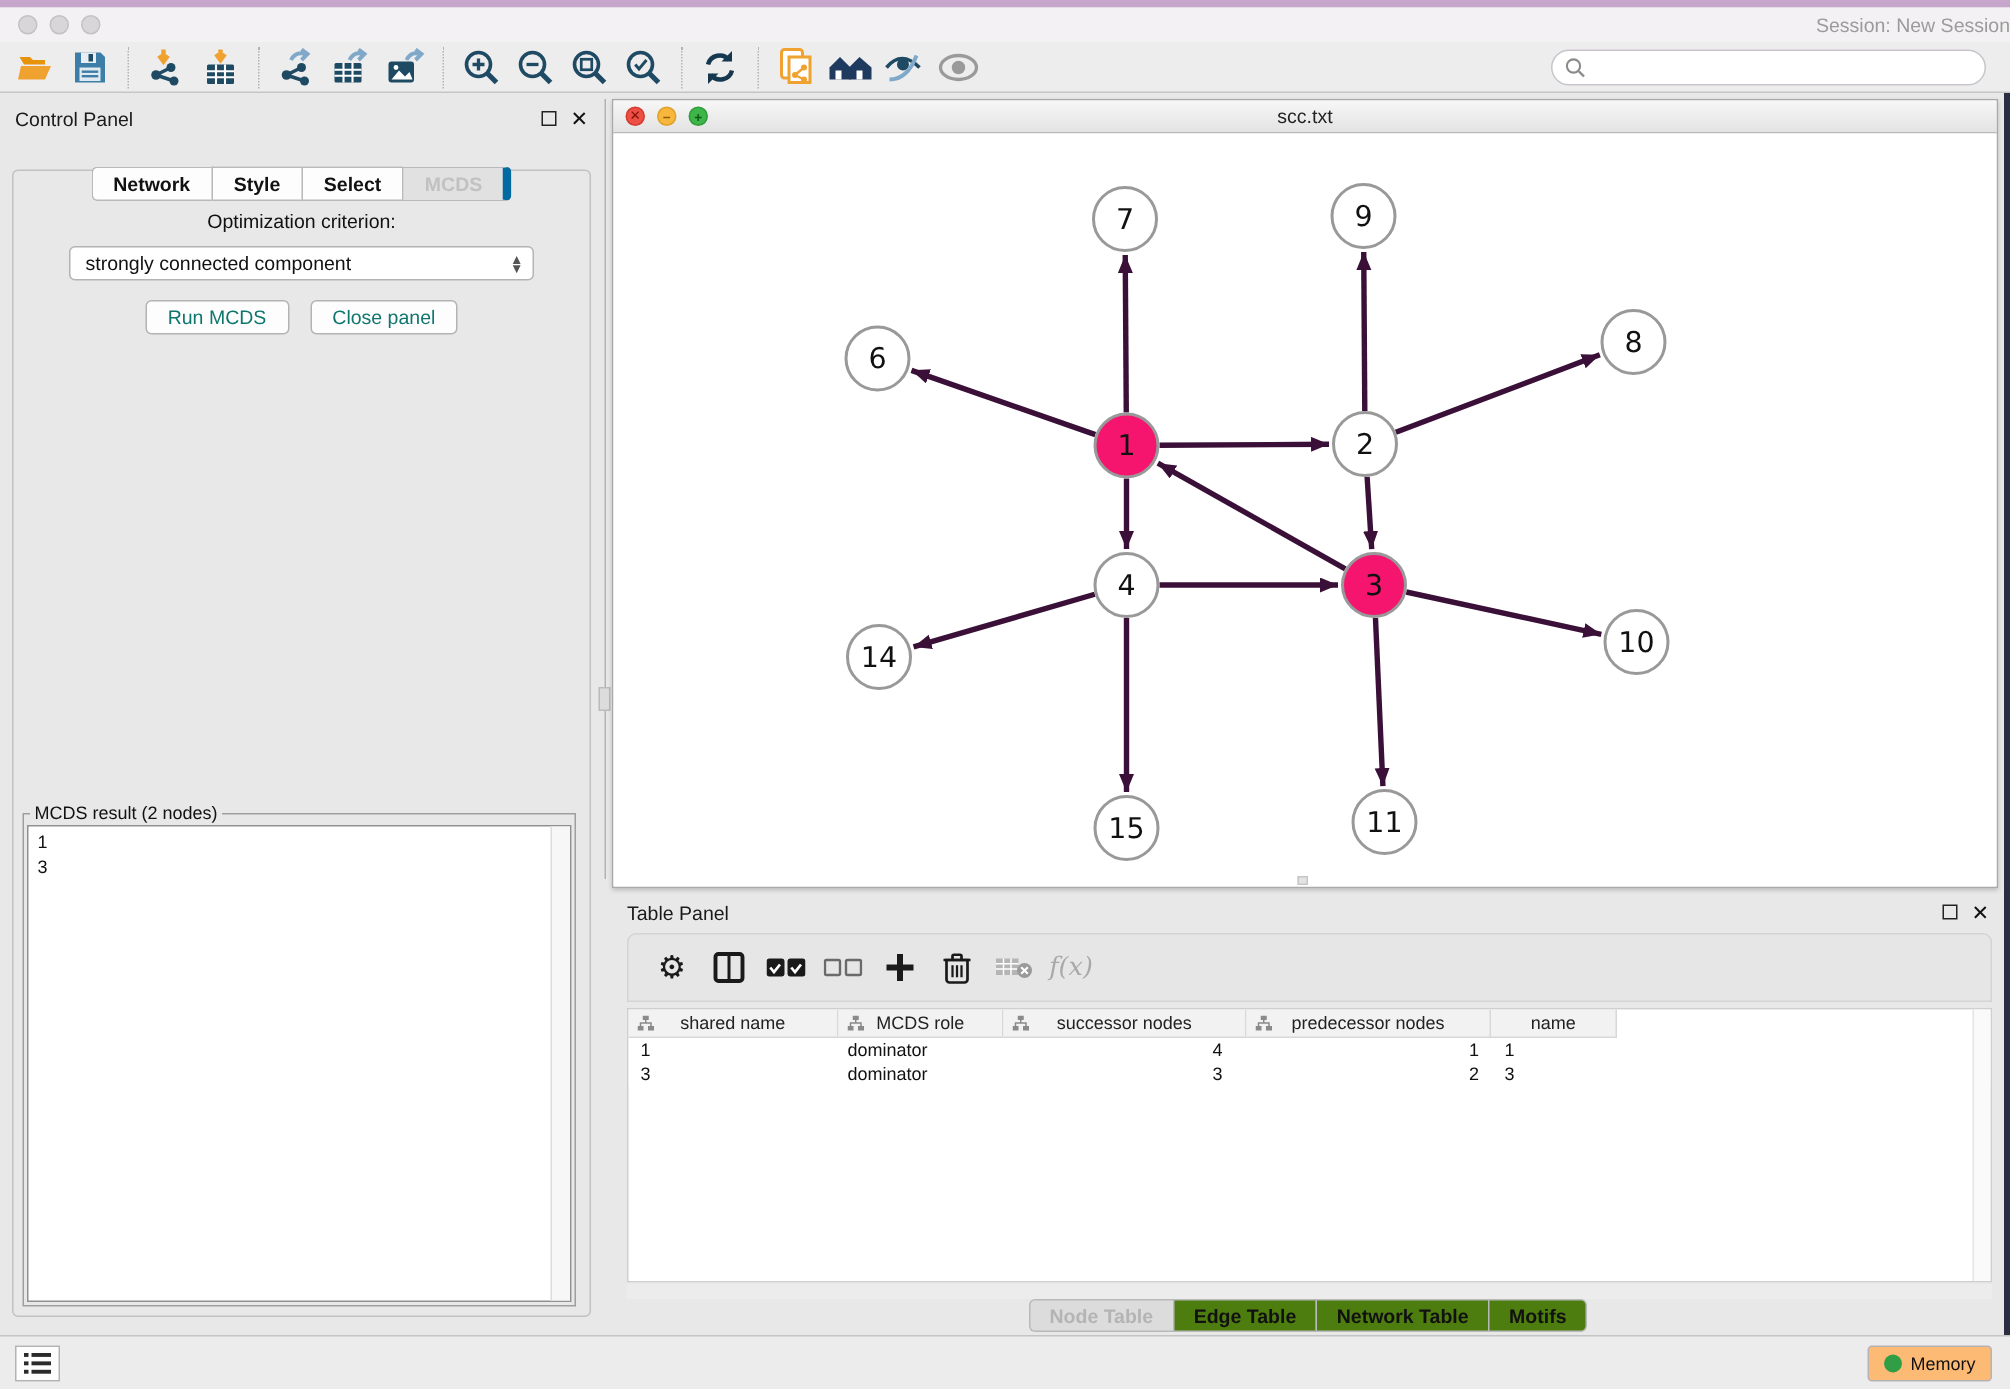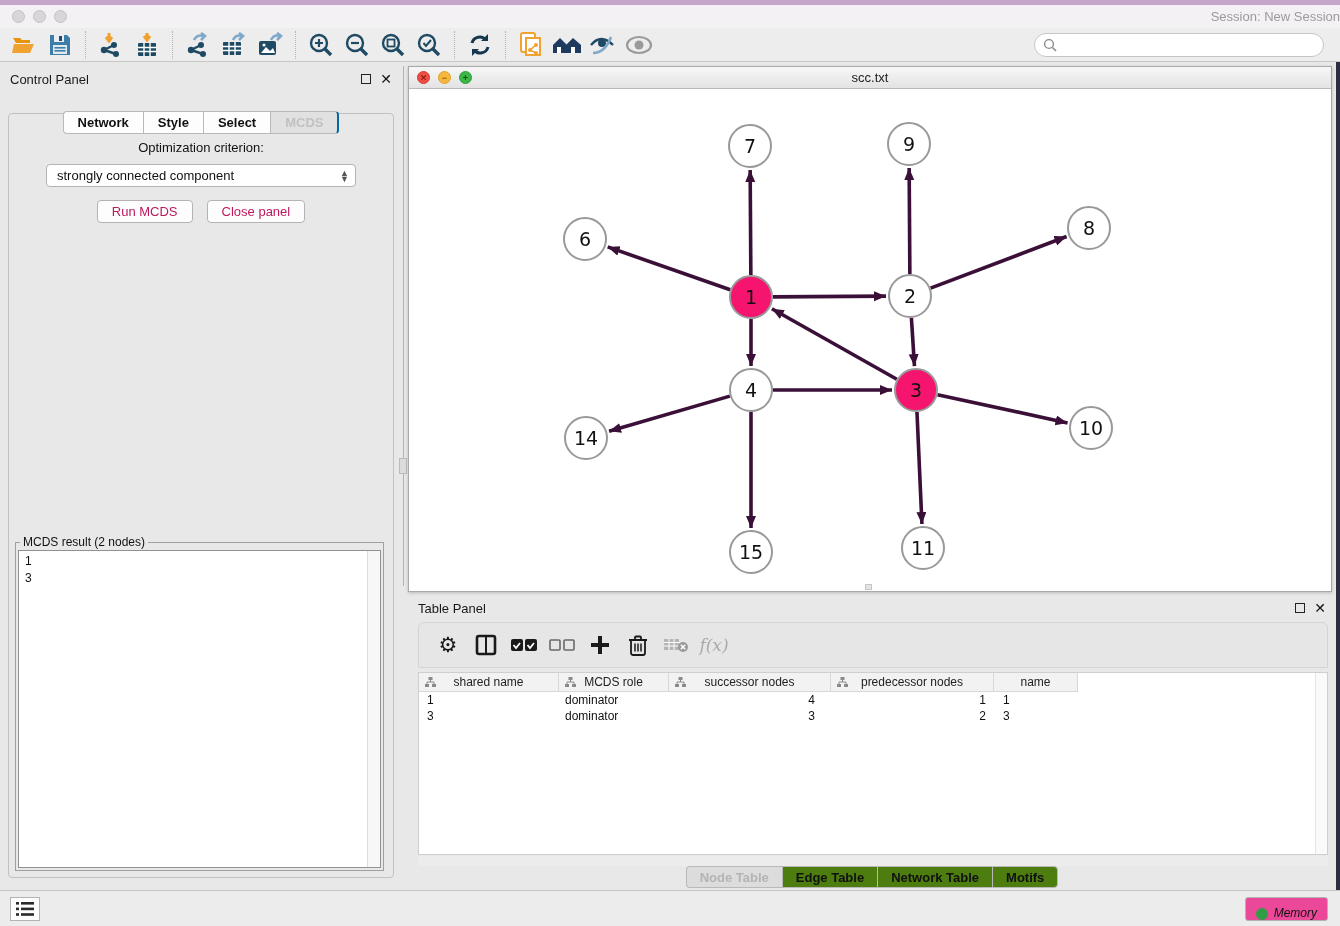--- a/index.html
+++ b/index.html
@@ -28,28 +28,28 @@
   
   .control-panel { position:absolute; left:0; top:66px; width:402px; height:818px; }
   .cp-header { height:26px; display:flex; align-items:center; padding:0 10px; }
   .cp-title { font-size:13px; color:#1a1a1a; }
   .panel-ctrls { margin-left:auto; display:flex; align-items:center; gap:9px; }
   .maxi { width:10px; height:10px; border:1.6px solid #222; display:inline-block; }
   .closex { font-size:14px; font-weight:bold; color:#111; line-height:10px; }
   .cp-tabs { display:flex; justify-content:center; margin-top:19px; position:relative; z-index:2; }
   .cp-tab { font-size:13px; font-weight:bold; padding:3px 14px; background:#fdfdfd; border:1px solid #b9b9b9; border-right:none; color:#111; }
   .cp-tab:first-child { border-radius:4px 0 0 4px; }
-  .cp-tab:last-child { border-right:2px solid #0369a1; border-radius:0 4px 4px 0; }
+  .cp-tab:last-child { border-right:6px solid #0369a1; border-radius:0 4px 4px 0; }
   .cp-tab.active { background:#e2e1e2; color:#c2c1c2; }
   .cp-body { position:absolute; left:8px; right:8px; top:47px; bottom:6px; border:1px solid #c2c1c2; border-radius:4px; background:#e9e8e9; }
   .opt-label { text-align:center; font-size:13px; color:#111; margin-top:26px; }
   .combo { width:310px; height:23px; margin:9px auto 0; background:#fff; border:1px solid #b5b2b5; border-radius:4px; display:flex; align-items:center; padding:0 6px 0 10px; font-size:13px; color:#111; }
   .combo .chevrons { margin-left:auto; display:flex; flex-direction:column; line-height:6px; font-size:9px; color:#555; }
   .btn-row { display:flex; justify-content:center; gap:14px; margin-top:13px; }
-  .push-btn { height:23px; padding:0 14px; background:#fdfdfd; border:1px solid #b5b2b5; border-radius:4px; font-size:13px; color:#be185d; display:flex; align-items:center; }
+  .push-btn { height:23px; padding:0 14px; background:#fdfdfd; border:1px solid #b5b2b5; border-radius:4px; font-size:13px; color:#0f766e; display:flex; align-items:center; }
   .mcds-fieldset { position:absolute; left:6px; right:9px; top:428px; bottom:6px; border:1px solid #9f9f9f; }
   .mcds-legend { position:absolute; top:-8px; left:4px; background:#e9e8e9; padding:0 3px; font-size:12px; color:#111; }
   .mcds-text { position:absolute; inset:7px 2px 2px 2px; background:#fff; border:1px solid #919191; font-size:12px; color:#111; padding:2px 0 0 6px; line-height:17px; }
   .mcds-scroll { position:absolute; top:0; right:0; bottom:0; width:13px; background:#f7f7f7; border-left:1px solid #ddd; }
 
   .v-divider { position:absolute; left:403px; top:66px; width:1px; height:520px; background:#b3b3b3; }
   .v-grip { position:absolute; left:399px; top:458px; width:8px; height:16px; background:#dcdcdc; border:1px solid #bbb; }
 
   
   .net-window { position:absolute; left:408px; top:66px; width:924px; height:526px; background:#fff; border:1px solid #a9a9a9; box-shadow:0 1px 3px rgba(0,0,0,.2); }
@@ -86,21 +86,21 @@
   .tp-hscroll { position:absolute; left:10px; right:8px; bottom:22px; height:10px; background:#ececec; }
   .tp-tabs { position:absolute; left:0; right:0; bottom:0; height:22px; display:flex; justify-content:center;margin-top:39px; }
   .tp-tab { font-size:13px; font-weight:bold; padding:2px 13px; background:#4d7c0f; border:1px solid #b9b9b9; border-right:none; color:#111; display:flex; align-items:center; }
   .tp-tab:first-child { border-radius:4px 0 0 4px; }
   .tp-tab:last-child { border-right:1px solid #b9b9b9; border-radius:0 4px 4px 0; }
   .tp-tab.active { background:#dddcdd; color:#b5b4b5; }
 
   
   .statusbar { position:absolute; left:0; top:890px; width:1340px; height:36px; background:#ececec; border-top:1px solid #c4c4c4; }
   .list-btn { position:absolute; left:10px; top:6px; width:30px; height:24px; background:#fdfdfd; border:1px solid #b5b2b5; display:flex; align-items:center; justify-content:center; }
-  .mem-btn { position:absolute; right:12px; top:6px; height:24px; padding:0 10px; background:#ec4899; border:1px solid #b5b2b5; border-radius:3px; display:flex; align-items:flex-end; gap:6px; font-size:12px; color:#111;font-style:italic; }
+  .mem-btn { position:absolute; right:12px; top:6px; height:24px; padding:0 10px; background:#fdba74; border:1px solid #b5b2b5; border-radius:3px; display:flex; align-items:center; gap:6px; font-size:12px; color:#111; }
   .mem-dot { width:12px; height:12px; border-radius:50%; background:#2f9e44; }
 </style>
 </head>
 <body>
 
 <div class="app">
 
   <div class="purple-strip"></div>
   <div class="titlebar">
     <div class="traffic">

